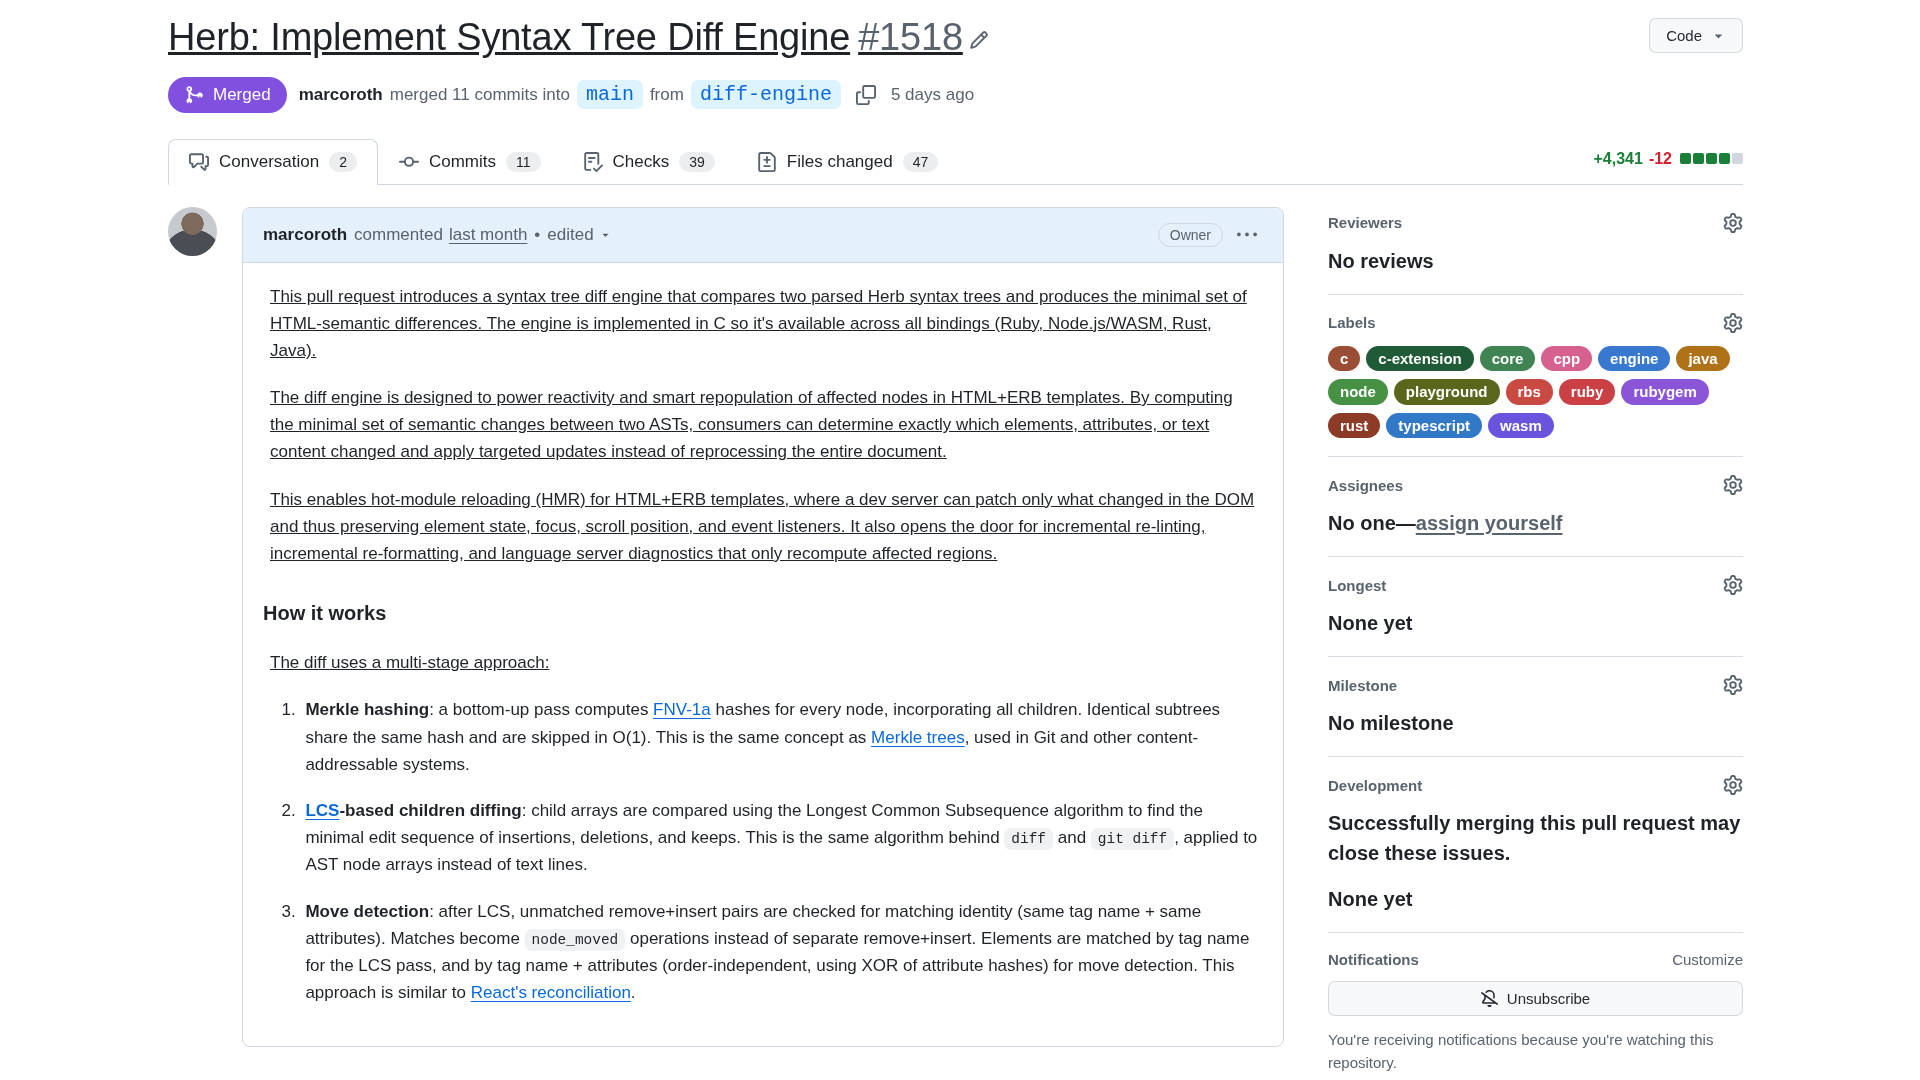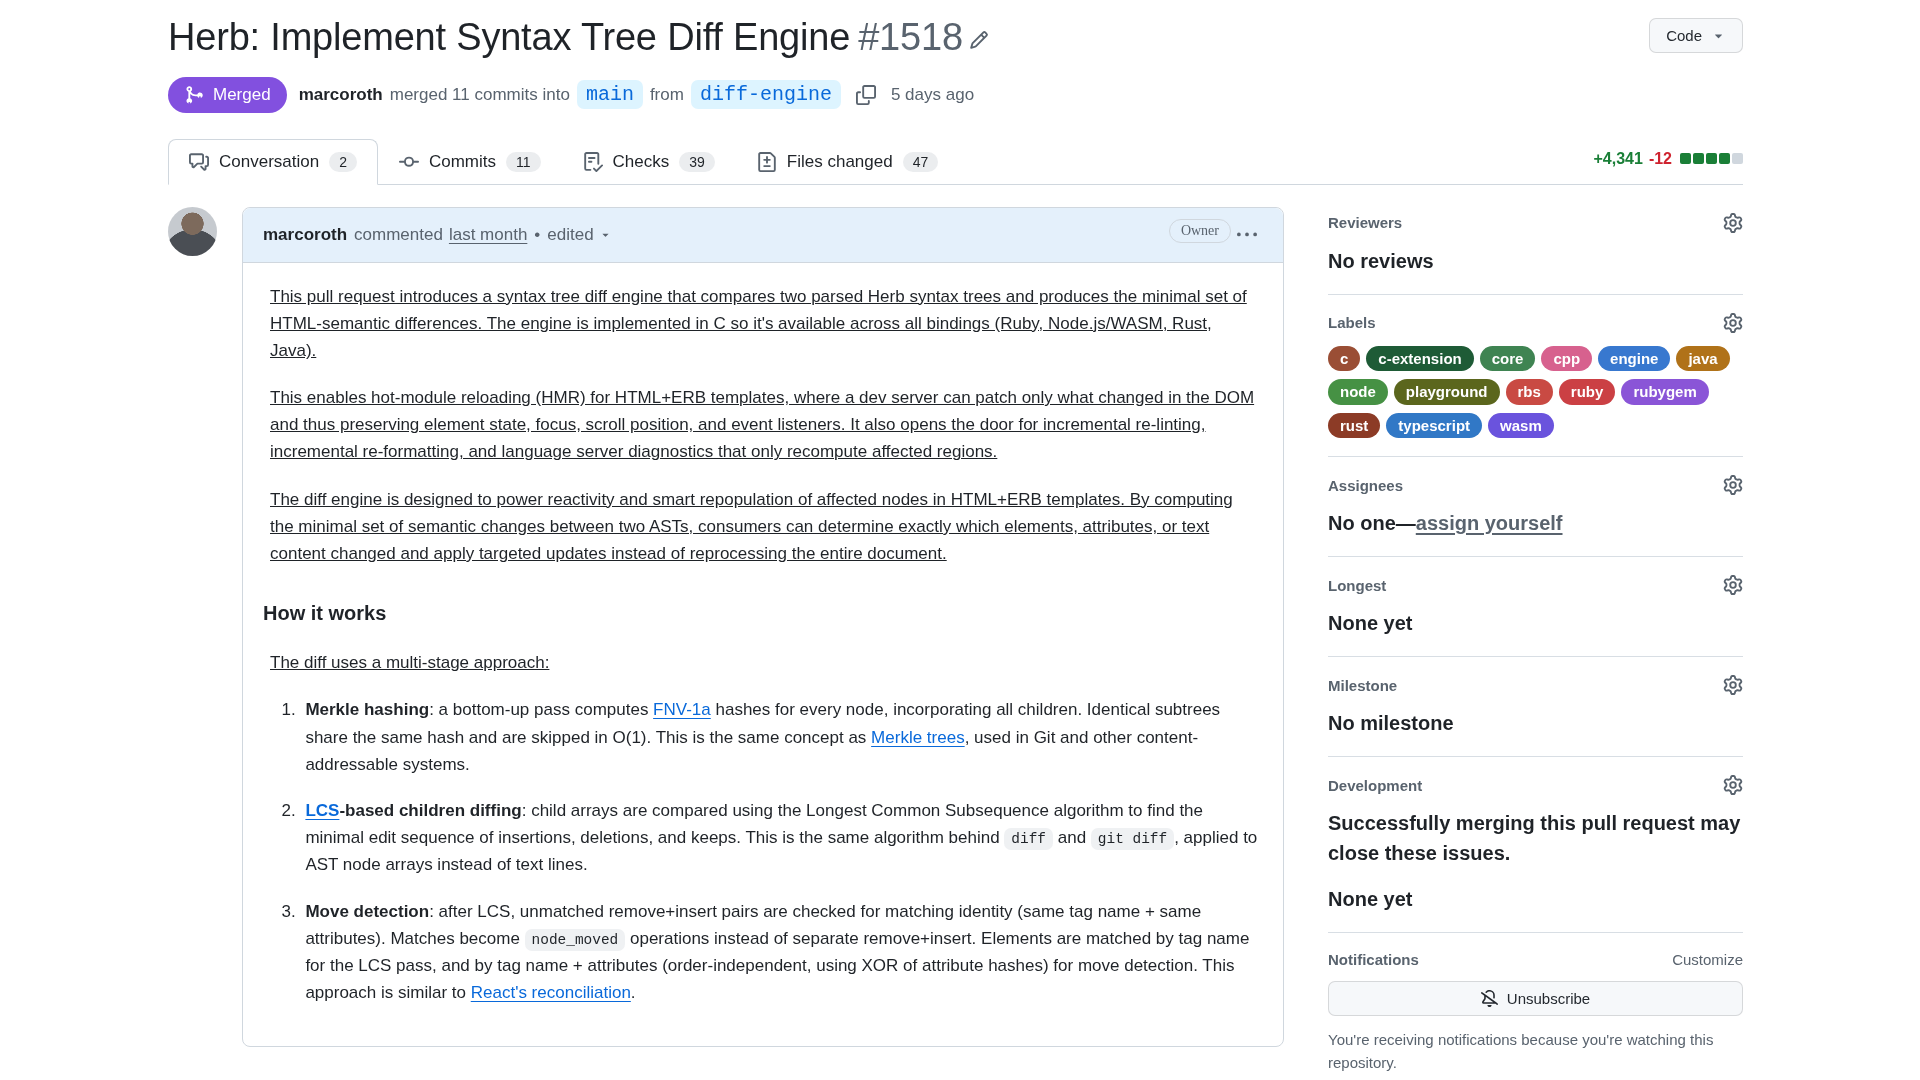--- a/index.html
+++ b/index.html
@@ -5,21 +5,21 @@
   * { box-sizing: border-box; }
   html,body { margin:0; padding:0; }
   body {
     width:1920px; height:1080px; overflow:hidden; background:#ffffff;
     font-family:"Liberation Sans","DejaVu Sans",sans-serif; color:#1f2328;
   }
   .container { padding:14px 177px 0 168px; }
 
   
   .title-row { display:flex; align-items:flex-start; }
-  h1.pr-title { margin:0; font-size:38px; font-weight:400; line-height:1.25; letter-spacing:-0.2px; }
+  h1.pr-title { margin:0; font-size:38px; font-weight:400; line-height:1.25; letter-spacing:-0.2px;text-decoration:underline; }
   .pr-number { color:#59636e; font-weight:400; margin-left:8px; }
   .icon-btn { background:none; border:none; padding:6px; color:#59636e; cursor:pointer; line-height:0; }
   .btn { display:inline-flex; align-items:center; gap:9px; background:#f6f8fa; border:1px solid rgba(31,35,40,0.15);
          border-radius:7px; padding:8px 16px; font-size:15px; font-weight:500; color:#24292f; cursor:pointer; font-family:inherit; }
   .code-btn { margin-left:auto; margin-top:4px; }
 
   .meta-row { display:flex; align-items:center; margin-top:15px; gap:12px; }
   .merged-badge { display:inline-flex; align-items:center; gap:9px; background:#8250df; color:#fff;
                   padding:8px 16px; border-radius:2em; font-size:17px; font-weight:500; }
   .byline { display:flex; align-items:center; flex-wrap:wrap; gap:7px; color:#59636e; font-size:17px; }
@@ -51,21 +51,21 @@
               radial-gradient(circle at 50% 108%, #4a4e54 0 52%, rgba(0,0,0,0) 53%),
               #c6cacf; }
   .comment-box { margin-left:25px; flex:1; border:1px solid #d0d7de; border-radius:8px; background:#fff; }
   .comment-header { display:flex; align-items:center; background:#e4f0fb; border-bottom:1px solid #d0d7de;
                     border-radius:8px 8px 0 0; padding:11px 20px; font-size:17px; }
   .comment-header .author { font-weight:700; color:#1f2328; margin-right:7px; cursor:pointer; }
   .header-muted { color:#59636e; }
   .time-link { color:#59636e; text-decoration:underline; text-underline-offset:3px; cursor:pointer; margin-left:6px; }
   .dot-sep { margin:0 7px; color:#59636e; }
   .edited-group { display:inline-flex; align-items:center; gap:5px; color:#59636e; cursor:pointer; }
-  .header-right { margin-left:auto; display:flex; align-items:flex-start; gap:0;font-family:Liberation Serif, serif; }
+  .header-right { margin-left:auto; display:flex; align-items:center; gap:8px; }
   .owner-badge { border:1px solid #d0d7de; border-radius:2em; padding:3px 11px; font-size:14px; color:#59636e; font-weight:500; }
 
   .comment-body { padding:20px; font-size:17px; line-height:1.6; color:#1f2328; }
   .comment-body p { margin:0 7px 20px;text-decoration:underline; }
   .comment-body h3 { font-size:20px; margin:30px 0 20px; font-weight:700; }
   .comment-body ol { margin:0 0 20px; padding-left:2.2em; }
   .comment-body li { padding-left:5px; }
   .comment-body li + li { margin-top:19px; }
   a.md-link { color:#0969da; text-decoration:underline; text-underline-offset:3px; cursor:pointer; }
   .md-bold { font-weight:700; }
@@ -236,22 +236,22 @@
               <svg class="ic" width="20" height="20">
                   <use href="#i-kebab"></use>
                 </svg>
             </button>
           </span>
         </div>
 
         <div class="comment-body">
           <p>This pull request introduces a syntax tree diff engine that compares two parsed Herb syntax trees and produces the minimal set of HTML-semantic differences. The engine is implemented in C so it's available across all bindings (Ruby, Node.js/WASM, Rust, Java).</p>
 
+          <p>The diff engine is designed to power reactivity and smart repopulation of affected nodes in HTML+ERB templates. By computing the minimal set of semantic changes between two ASTs, consumers can determine exactly which elements, attributes, or text content changed and apply targeted updates instead of reprocessing the entire document.</p>
           <p>This enables hot-module reloading (HMR) for HTML+ERB templates, where a dev server can patch only what changed in the DOM and thus preserving element state, focus, scroll position, and event listeners. It also opens the door for incremental re-linting, incremental re-formatting, and language server diagnostics that only recompute affected regions.</p>
-          <p>The diff engine is designed to power reactivity and smart repopulation of affected nodes in HTML+ERB templates. By computing the minimal set of semantic changes between two ASTs, consumers can determine exactly which elements, attributes, or text content changed and apply targeted updates instead of reprocessing the entire document.</p>
 
           <h3>How it works</h3>
           <p>The diff uses a multi-stage approach:</p>
 
           <ol>
             <li>
               <span class="md-bold">Merkle hashing</span><span>: a bottom-up pass computes </span><a class="md-link">FNV-1a</a><span> hashes for every node, incorporating all children. Identical subtrees share the same hash and are skipped in O(1). This is the same concept as </span><a class="md-link">Merkle trees</a><span>, used in Git and other content-addressable systems.</span>
             </li>
             <li>
               <a class="md-link md-bold">LCS</a><span class="md-bold">-based children diffing</span><span>: child arrays are compared using the Longest Common Subsequence algorithm to find the minimal edit sequence of insertions, deletions, and keeps. This is the same algorithm behind </span><code class="md-code">diff</code><span> and </span><code class="md-code">git diff</code><span>, applied to AST node arrays instead of text lines.</span>

